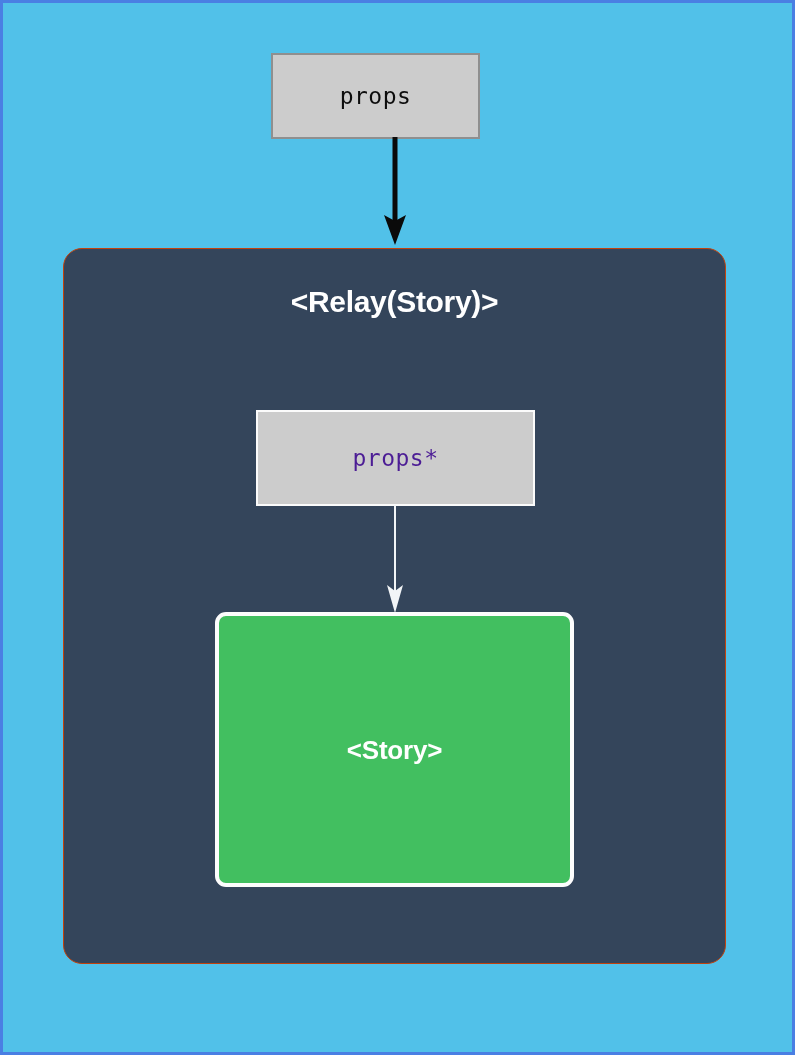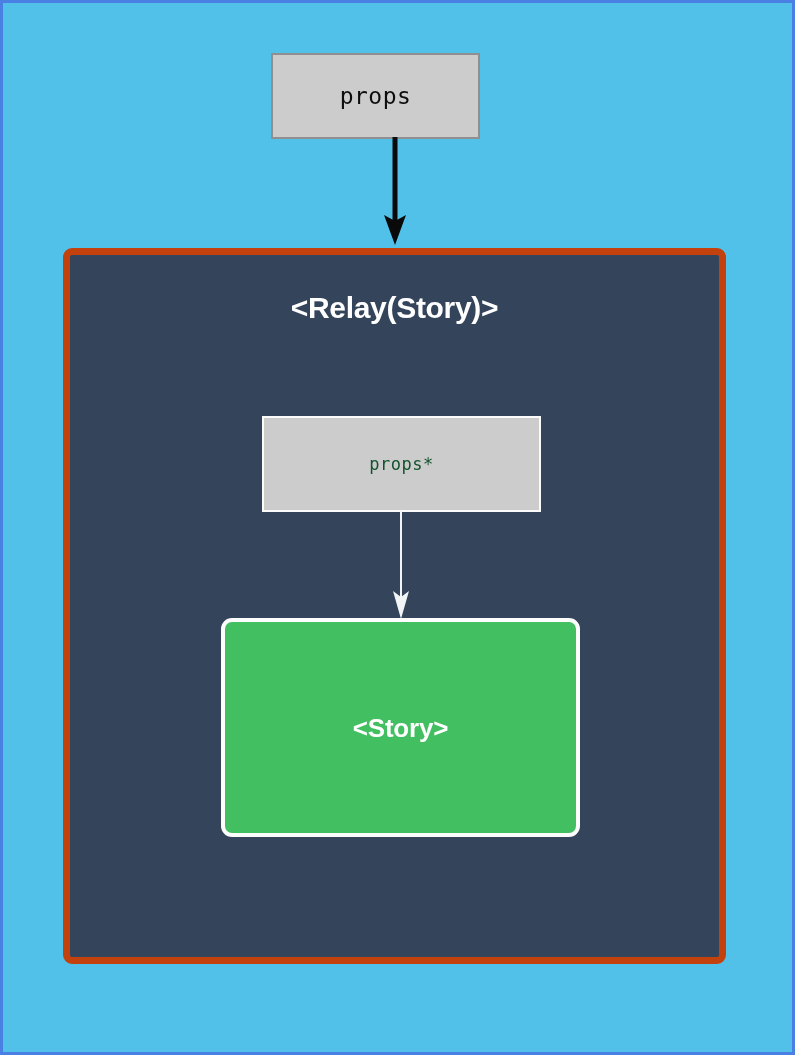--- a/index.html
+++ b/index.html
@@ -53,22 +53,22 @@
 
   
   .relay-container {
     position: absolute;
     left: 60px;
     top: 245px;
     width: 663px;
     height: 716px;
     box-sizing: border-box;
     background: #34455b;
-    border: 7px solid #c2410c;
-    border-radius: 9px;
+    border: 1px solid #c2410c;
+    border-radius: 19px;
   }
 
   .relay-title {
     position: absolute;
     left: 0;
     right: 0;
     top: 38px;
     text-align: center;
     font-family: "Liberation Sans", sans-serif;
     font-weight: bold;
@@ -87,42 +87,42 @@
     height: 96px;
     box-sizing: border-box;
     background: #cccccc;
     border: 2px solid #fbfbfb;
     display: flex;
     align-items: center;
     justify-content: center;
   }
   .inner-props-box .mono-label {
     font-family: "DejaVu Sans Mono", "Liberation Mono", monospace;
-    font-size: 17px;
-    color: #14532d;
+    font-size: 23px;
+    color: #4c1d95;
     letter-spacing: 0.5px;
     line-height: 1;
   }
 
   
   .arrow-white {
     position: absolute;
     left: 315px;
     top: 256px;
     width: 32px;
     height: 110px;
   }
 
   
   .story-box {
     position: absolute;
     left: 151px;
     top: 363px;
     width: 359px;
-    height: 219px;
+    height: 275px;
     box-sizing: border-box;
     background: #42bf60;
     border: 4px solid #fdfdfd;
     border-radius: 11px;
     display: flex;
     align-items: center;
     justify-content: center;
   }
   .story-box .story-label {
     font-family: "Liberation Sans", sans-serif;

